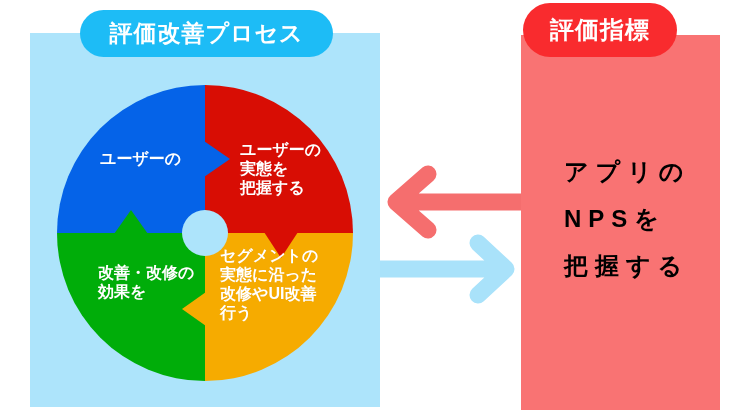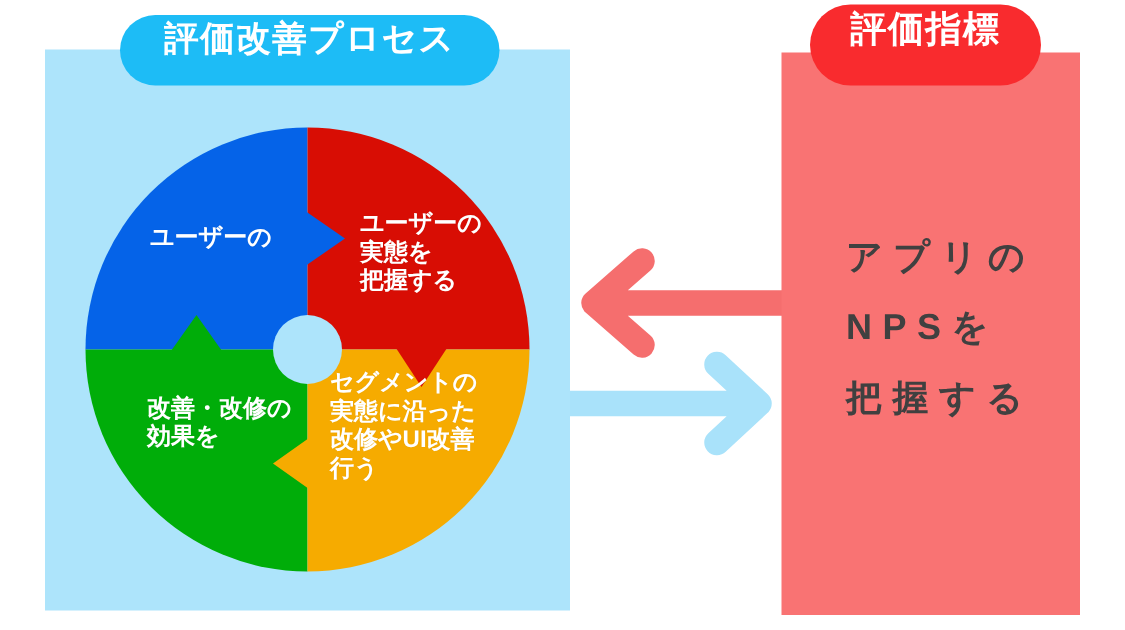--- a/index.html
+++ b/index.html
@@ -10,34 +10,34 @@
   .arrows{position:absolute;left:0;top:0;width:750px;height:420px;}
   .arrows path{fill:none;stroke-width:17;stroke-linecap:round;stroke-linejoin:round;}
 
   .panel{position:absolute;}
   .panel.process{left:30px;top:33px;width:350px;height:374px;background:#ade4fb;}
   .panel.metric{left:521px;top:35px;width:199px;height:375px;background:#f97373;}
 
   .wheel{position:absolute;left:30px;top:33px;width:350px;height:374px;}
 
   .pill{
-    position:absolute;display:flex;justify-content:center;
+    position:absolute;display:flex;align-items:center;justify-content:center;
     color:#ffffff;font-weight:bold;white-space:nowrap;
   }
   .pill-process{left:80px;top:10px;width:253px;height:47px;border-radius:24px;
     background:#1dbcf6;font-size:23px;letter-spacing:1px;}
-  .pill-metric{left:540px;top:3px;width:154px;height:54px;border-radius:27px;
+  .pill-metric{left:523px;top:3px;width:154px;height:54px;border-radius:27px;
     background:#f92b2e;font-size:24px;letter-spacing:1px;}
 
   .step-label{
     position:absolute;color:#ffffff;font-weight:bold;font-size:16px;line-height:19px;
     white-space:nowrap;text-shadow:0 0 1px rgba(0,0,0,0.08);
   }
   .metric-text{
-    position:absolute;left:564px;top:148px;color:#404040;font-weight:bold;
+    position:absolute;left:564px;top:148px;color:#000000;font-weight:bold;
     font-size:24px;line-height:47px;letter-spacing:7px;white-space:nowrap;
   }
 </style>
 </head>
 <body>
 
 <div class="stage">
 
   <svg class="arrows" viewBox="0 0 750 420" aria-hidden="true">
     <path stroke="#f56e6e" d="M530 202 H400 M428 174 L396 202 L428 230"></path>

